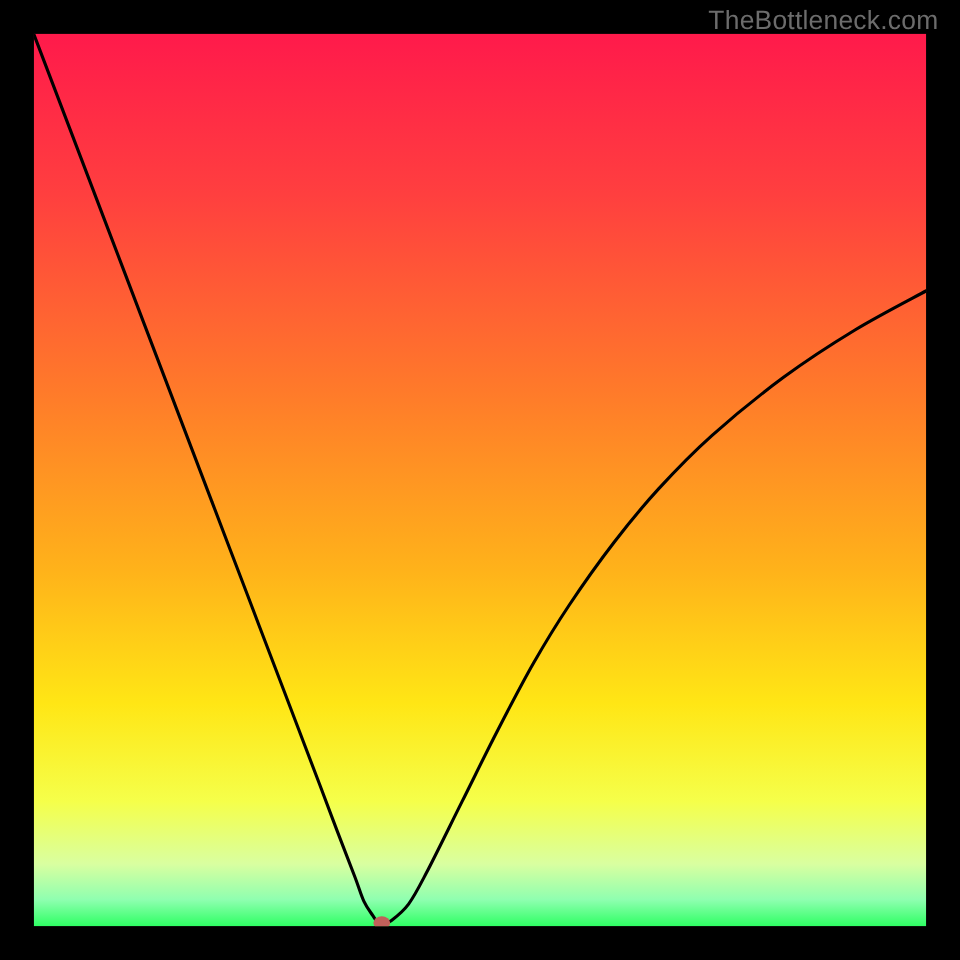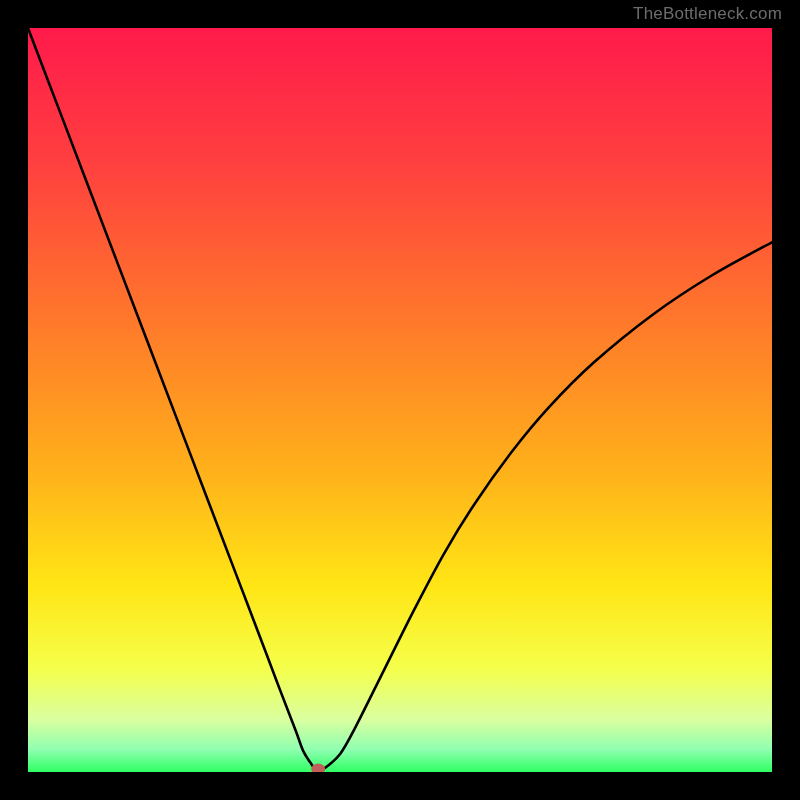--- a/index.html
+++ b/index.html
@@ -17,21 +17,21 @@
     left: 0;
     width: 800px;
     height: 800px;
     background: #000;
   }
   .watermark {
     position: absolute;
     top: 4px;
     right: 18px;
     color: #6c6c6c;
-    font-size: 17px;
+    font-size: 22px;
     font-weight: 500;
     letter-spacing: 0.2px;
     user-select: none;
   }
   .plot-area {
     position: absolute;
     left: 28px;
     top: 28px;
     width: 744px;
     height: 744px;

